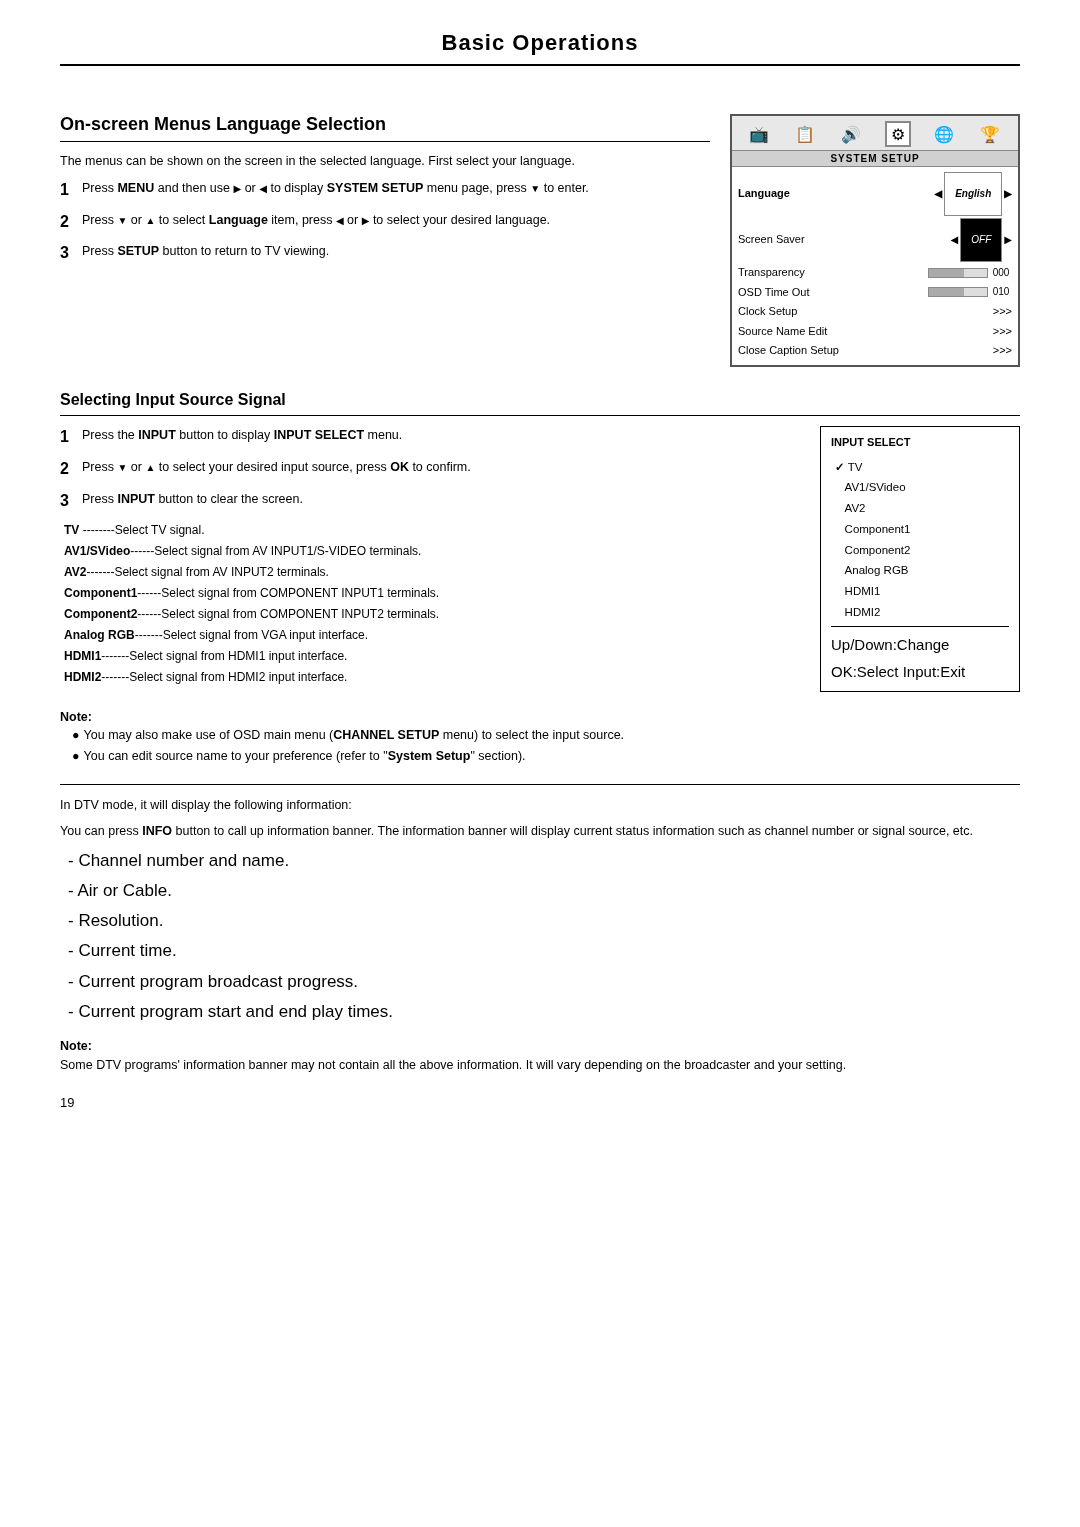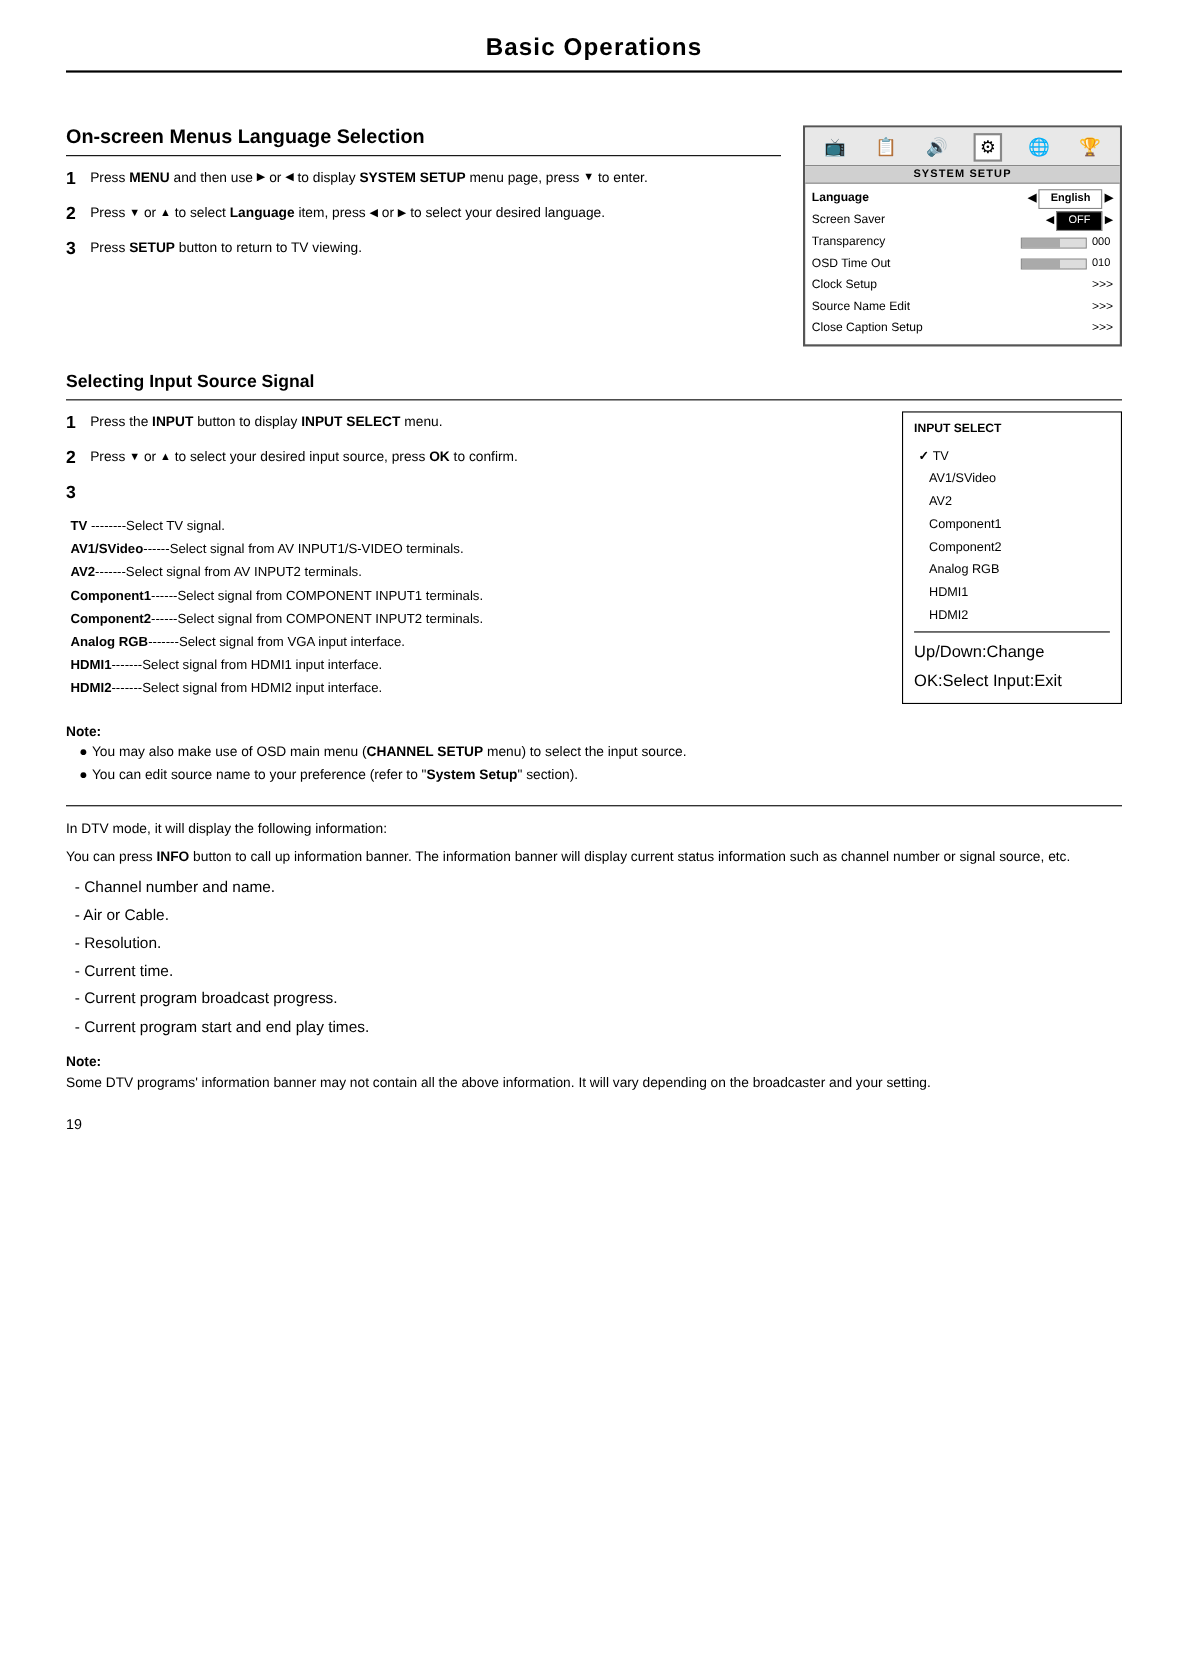--- a/index.html
+++ b/index.html
@@ -130,26 +130,27 @@
     .ss-row.bold-row { font-weight: bold; }
     .ss-row-key { min-width: 100px; }
     .ss-row-val {
       display: flex;
       align-items: center;
       gap: 2px;
     }
     .ss-arr { font-size: 10px; }
     .ss-val-box {
       border: 1px solid #888;
-      padding: 0 10px;
+      padding: 13px 10px;
       background: #000;
       color: #fff;
       font-size: 10px;
       min-width: 36px;
       text-align: right;
+      font-style: italic;
     }
     .ss-val-box.white {
       background: #fff;
       color: #000;
     }
     .ss-bar {
       display: inline-block;
       width: 60px;
       height: 10px;
       background: linear-gradient(to right, #aaa 60%, #ddd 60%);
@@ -212,21 +213,21 @@
       margin-bottom: 18px;
       font-size: 12.5px;
     }
     .note-title { font-weight: bold; margin-bottom: 2px; }
     .note-bullet { padding-left: 12px; margin-bottom: 2px; line-height: 1.5; }
     .note-bullet::before { content: "●"; margin-right: 4px; }
 
     
     .info-section { margin-bottom: 18px; }
     .info-text { font-size: 12.5px; line-height: 1.6; margin-bottom: 6px; }
-    .info-list { font-size: 14px; margin-bottom: 3px; padding-left: 8px; line-height: 1.6; }
+    .info-list { font-size: 17px; margin-bottom: 3px; padding-left: 8px; line-height: 1.6; }
 
     .page-num {
       font-size: 13px;
       margin-top: 20px;
     }
 
     .inline-arrow {
       display: inline-block;
       font-size: 10px;
       vertical-align: middle;
@@ -235,20 +236,21 @@
 </head>
 <body>
 
 <div class="page-title">Basic Operations</div>
 <hr class="title-divider">
 
 <div class="onscreen-section">
   <div class="onscreen-left">
     <div class="section-heading">On-screen Menus Language Selection</div>
     <hr class="section-divider">
+    <div class="intro-text">The menus can be shown on the screen in the selected language. First select your language.</div>
 
     <div class="step-item">
       <span class="step-num">1</span>
       <span class="step-text">
         Press <b>MENU</b> and then use <span class="inline-arrow">▶</span> or <span class="inline-arrow">◀</span> to display <b>SYSTEM SETUP</b> menu page, press <span class="inline-arrow">▼</span> to enter.
       </span>
     </div>
 
     <div class="step-item">
       <span class="step-num">2</span>
@@ -348,20 +350,23 @@
 
       <div class="step-item">
         <span class="step-num">2</span>
         <span class="step-text">
           Press <span class="inline-arrow">▼</span> or <span class="inline-arrow">▲</span> to select your desired input source, press <b>OK</b> to confirm.
         </span>
       </div>
 
       <div class="step-item">
         <span class="step-num">3</span>
+        <span class="step-text">
+          Press <b>INPUT</b> button to clear the screen.
+        </span>
       </div>
 
       <div class="desc-line"><b>TV</b> --------Select TV signal.</div>
       <div class="desc-line"><b>AV1/SVideo</b>------Select signal from AV INPUT1/S-VIDEO terminals.</div>
       <div class="desc-line"><b>AV2</b>-------Select signal from AV INPUT2  terminals.</div>
       <div class="desc-line"><b>Component1</b>------Select signal from COMPONENT INPUT1 terminals.</div>
       <div class="desc-line"><b>Component2</b>------Select signal from COMPONENT INPUT2 terminals.</div>
       <div class="desc-line"><b>Analog RGB</b>-------Select signal from VGA input interface.</div>
       <div class="desc-line"><b>HDMI1</b>-------Select signal from HDMI1 input interface.</div>
       <div class="desc-line"><b>HDMI2</b>-------Select signal from HDMI2 input interface.</div>

